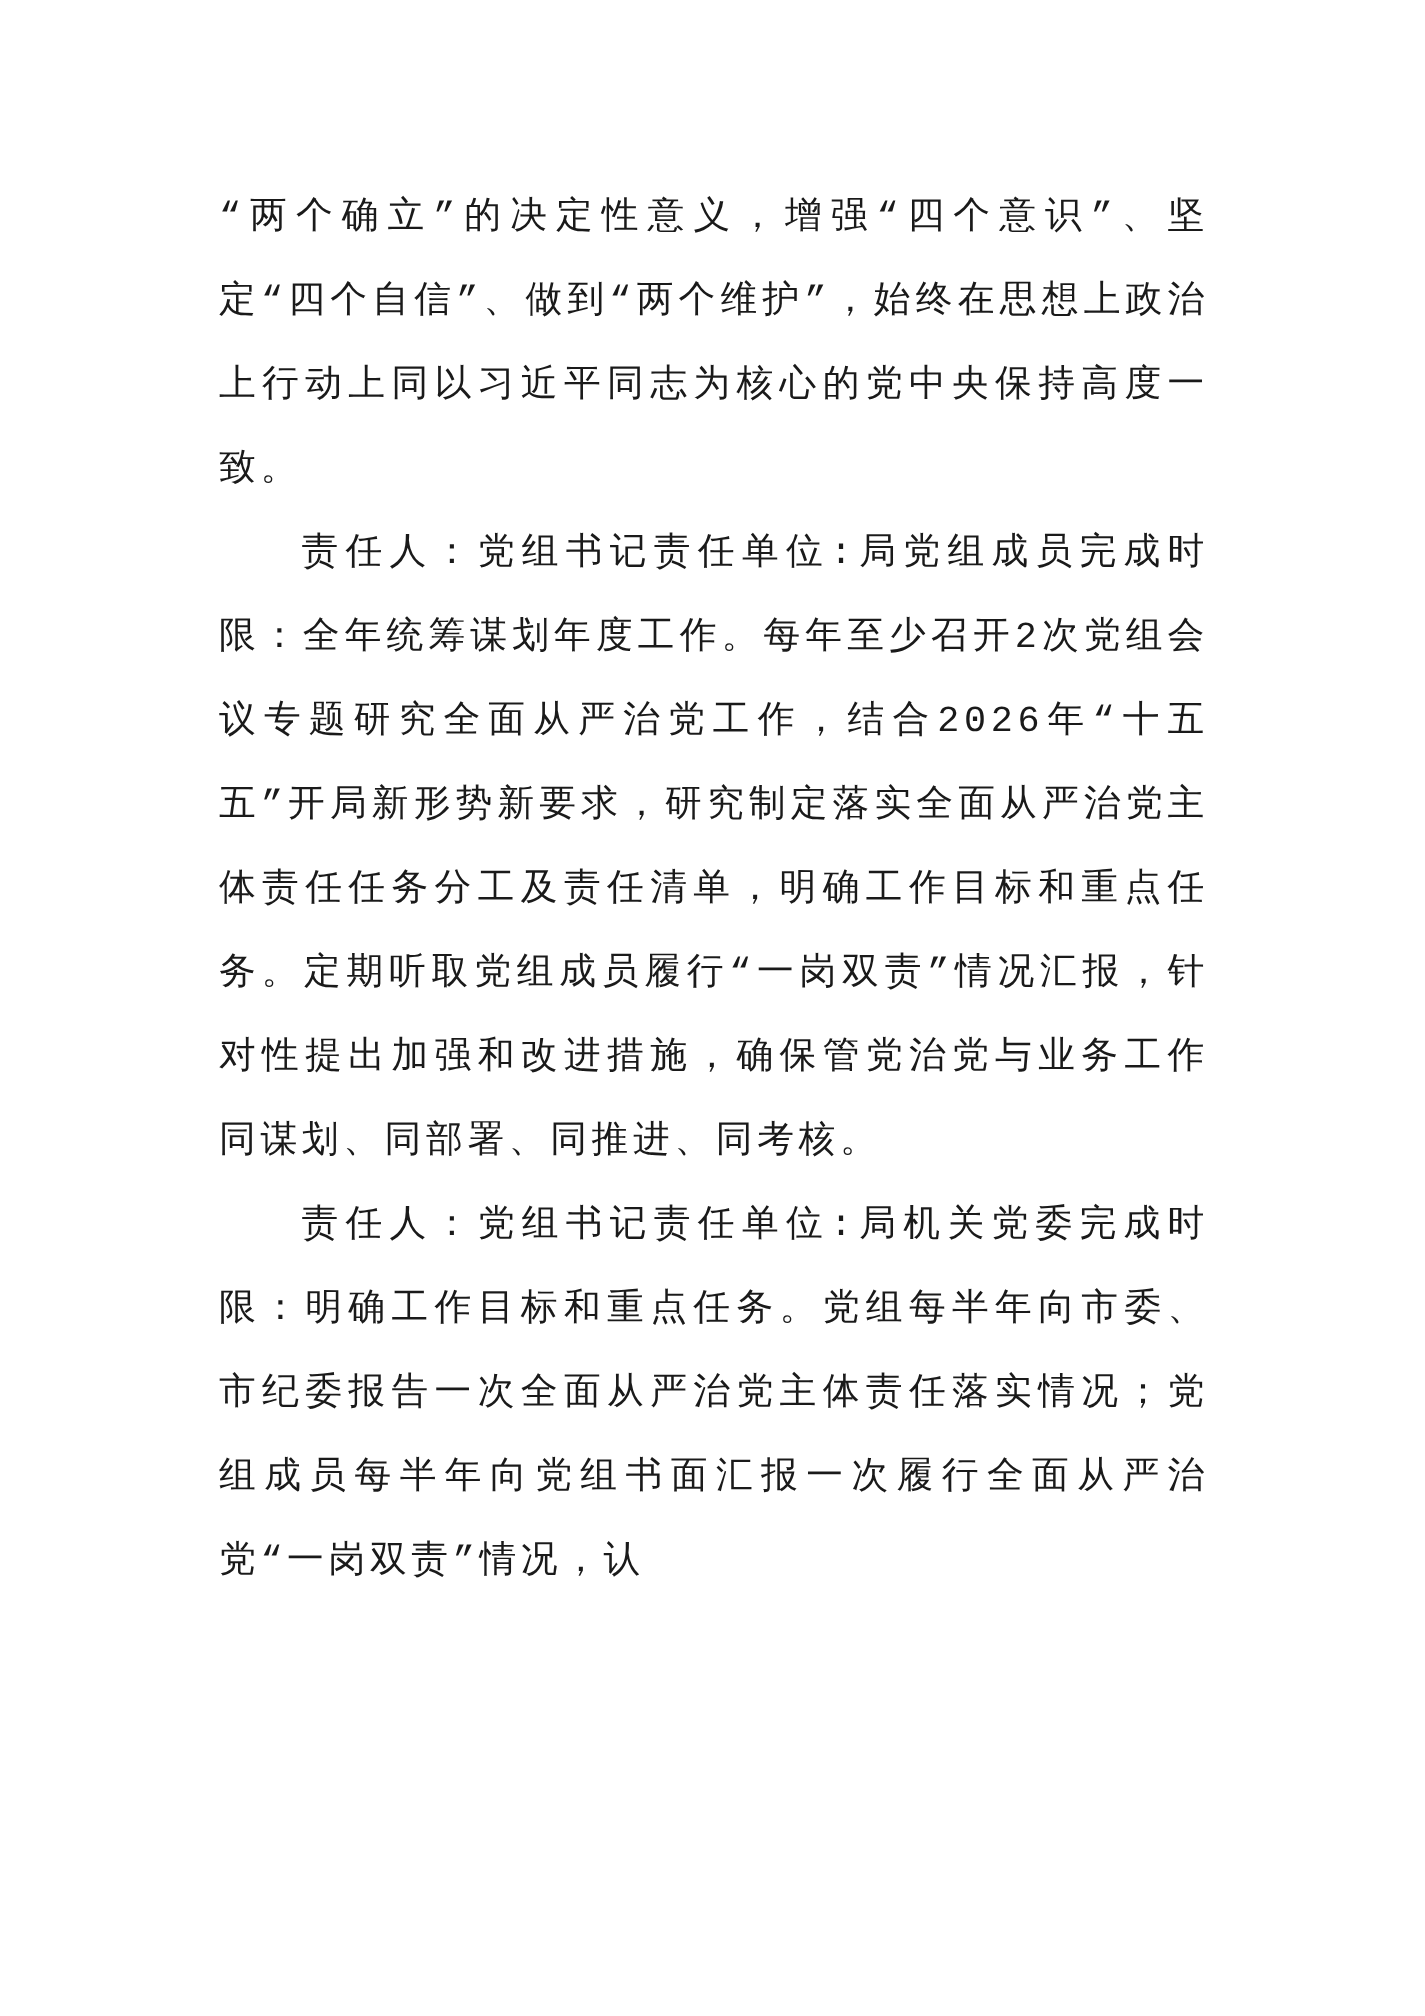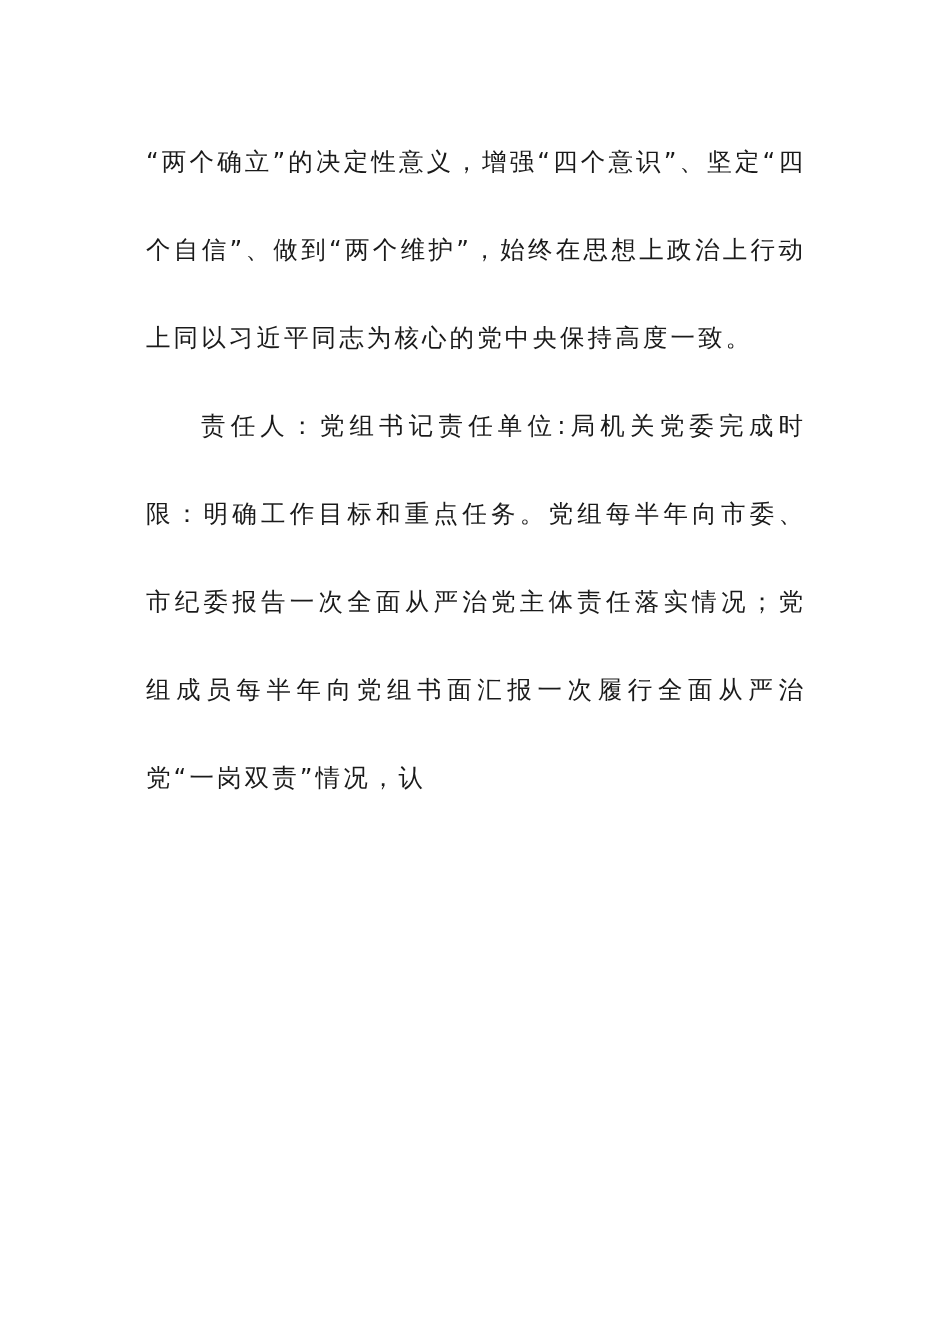--- a/index.html
+++ b/index.html
@@ -17,29 +17,31 @@
     }
     .page {
       position: absolute;
       left: 146px;
       top: 118px;
       width: 660px;
     }
     .para {
       margin: 0;
       font-size: 24.5px;
-      line-height: 88px;
+      line-height: 56px;
       letter-spacing: 3.1px;
       text-align: justify;
       text-align-last: left;
       word-break: break-all;
+      font-family: Liberation Mono, monospace;
     }
     .para.indent {
       text-indent: 55px;
     }
   </style>
 </head>
 <body>
 
 <div class="page">
   <p class="para">“两个确立”的决定性意义，增强“四个意识”、坚定“四个自信”、做到“两个维护”，始终在思想上政治上行动上同以习近平同志为核心的党中央保持高度一致。</p>
+  <p class="para indent">责任人：党组书记责任单位:局党组成员完成时限：全年统筹谋划年度工作。每年至少召开2次党组会议专题研究全面从严治党工作，结合2026年“十五五”开局新形势新要求，研究制定落实全面从严治党主体责任任务分工及责任清单，明确工作目标和重点任务。定期听取党组成员履行“一岗双责”情况汇报，针对性提出加强和改进措施，确保管党治党与业务工作同谋划、同部署、同推进、同考核。</p>
   <p class="para indent">责任人：党组书记责任单位:局机关党委完成时限：明确工作目标和重点任务。党组每半年向市委、市纪委报告一次全面从严治党主体责任落实情况；党组成员每半年向党组书面汇报一次履行全面从严治党“一岗双责”情况，认</p>
 </div>
 
 </body></html>

